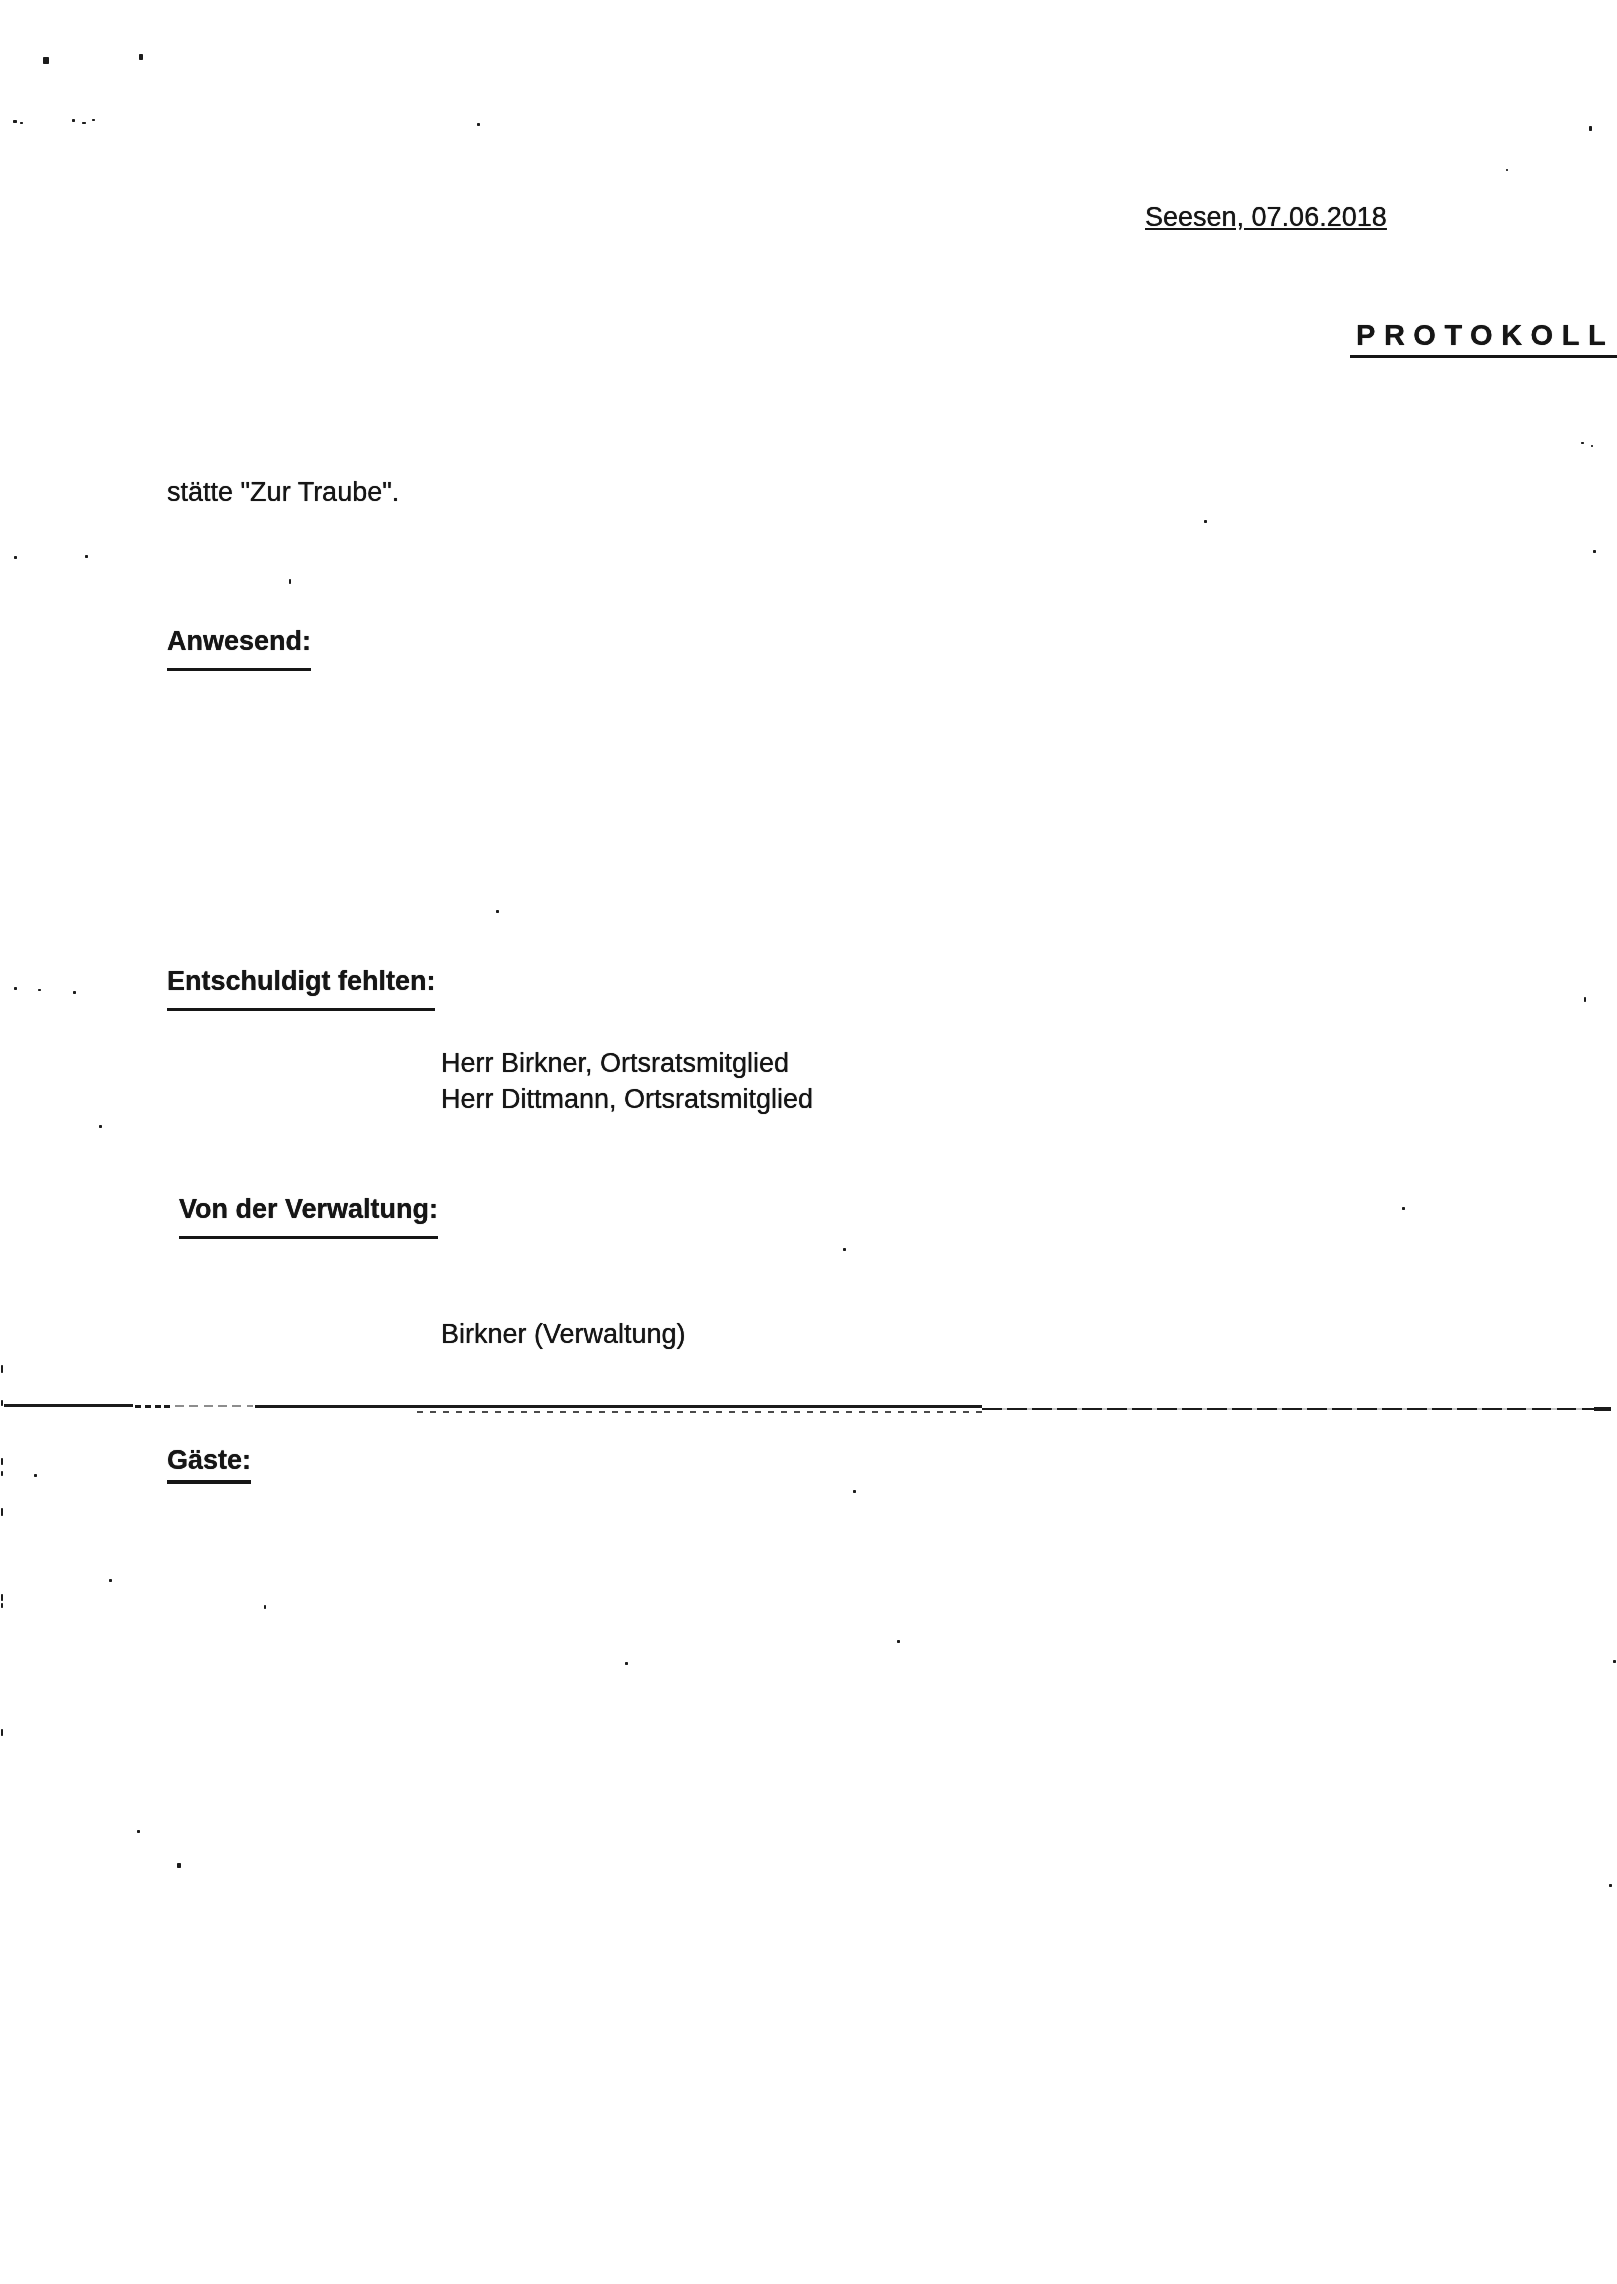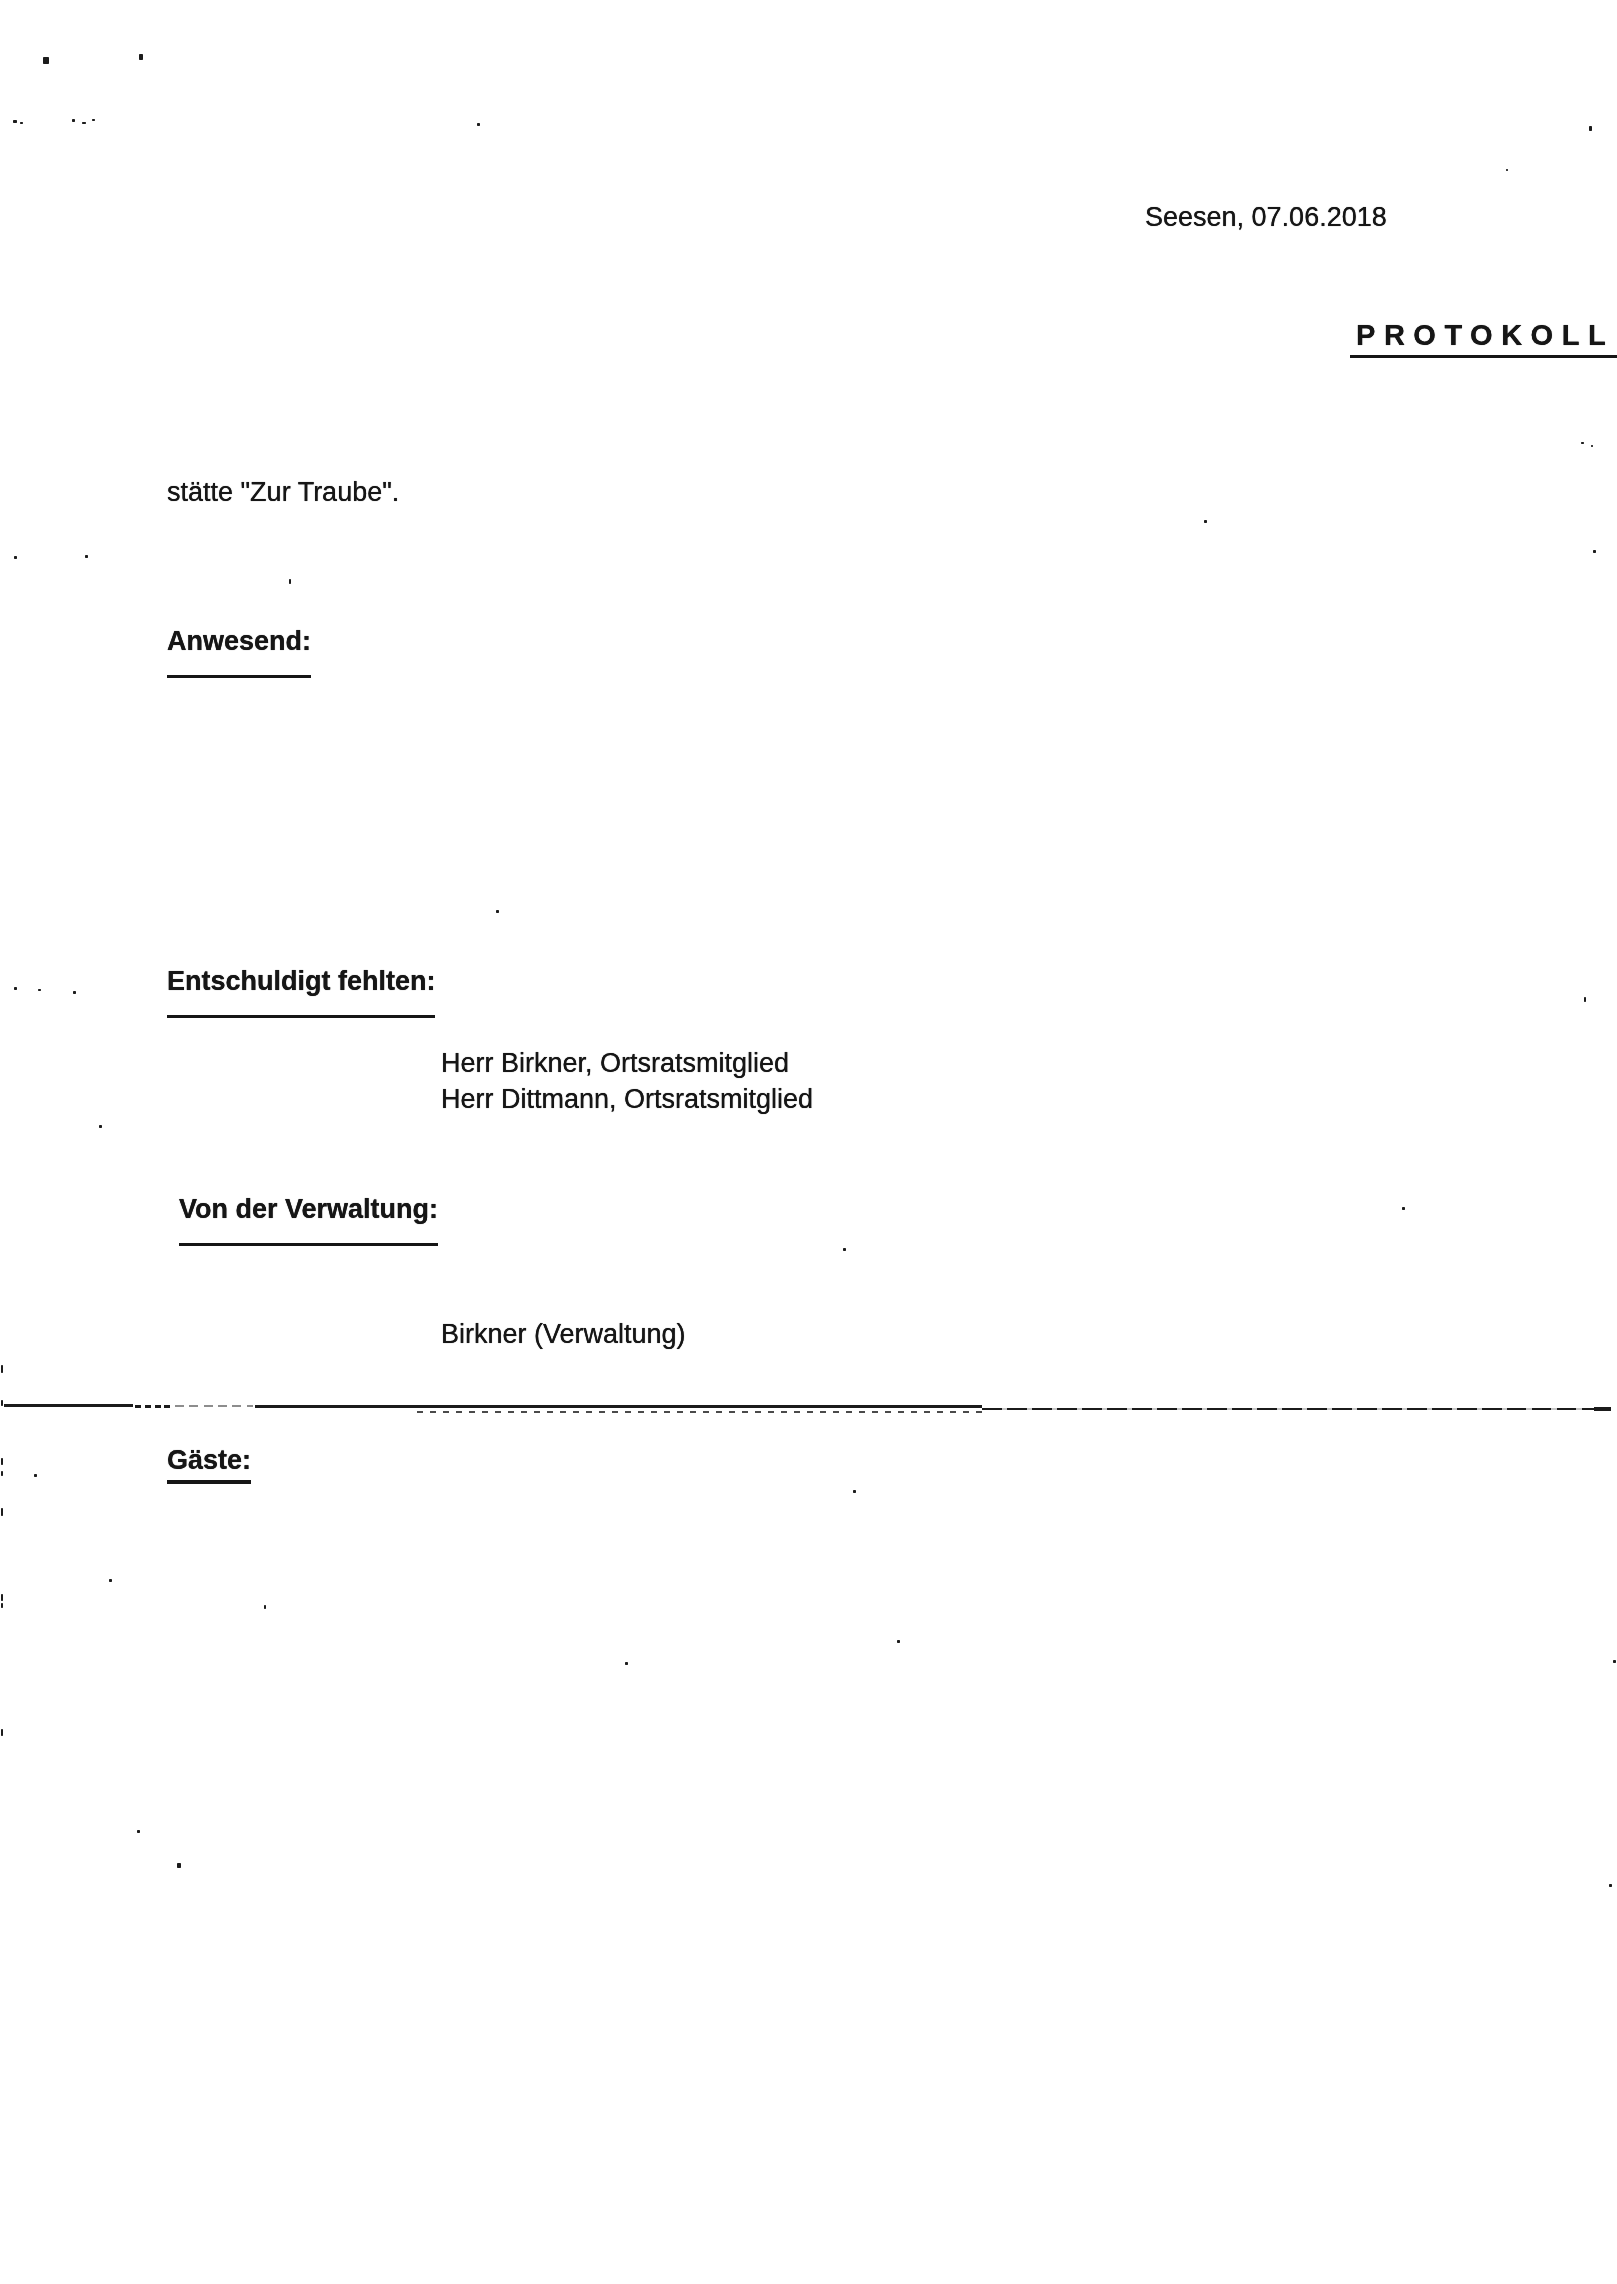--- a/index.html
+++ b/index.html
@@ -20,21 +20,21 @@
     color: #161616;
   }
   .txt {
     position: absolute;
     font-size: 27px;
     line-height: 36px;
     white-space: nowrap;
     color: #161616;
     text-shadow: 0 0 0.7px #000;
   }
-  .date-line { left: 1145px; top: 199px; }
+  .date-line { left: 1145px; top: 199px; text-decoration: underline; }
   .title-row {
     position: absolute;
     left: 0; top: 319px;
     width: 1618px;
     text-align: right;
   }
   .title-row .title {
     display: inline-block;
     font-size: 29px;
     font-weight: bold;
@@ -47,21 +47,21 @@
   .doc-heading {
     position: absolute;
     font-size: 27px;
     font-weight: bold;
     white-space: nowrap;
     text-shadow: 0 0 0.7px #000;
   }
   .doc-heading > span {
     display: inline-block;
     border-bottom: 3.3px solid #161616;
-    padding-bottom: 18px;
+    padding-bottom: 11px;
   }
   .h-anwesend { left: 167px; top: 626px; }
   .h-entschuldigt { left: 167px; top: 966px; }
   .h-verwaltung { left: 167px; top: 1194px; margin-left: 12px; }
   .h-gaeste { left: 167px; top: 1445px; z-index: 3; }
   .h-gaeste > span { border-bottom-width: 4.6px; padding-bottom: 3.9px; }
   .entries {
     position: absolute;
     left: 441px;
     font-size: 27px;

